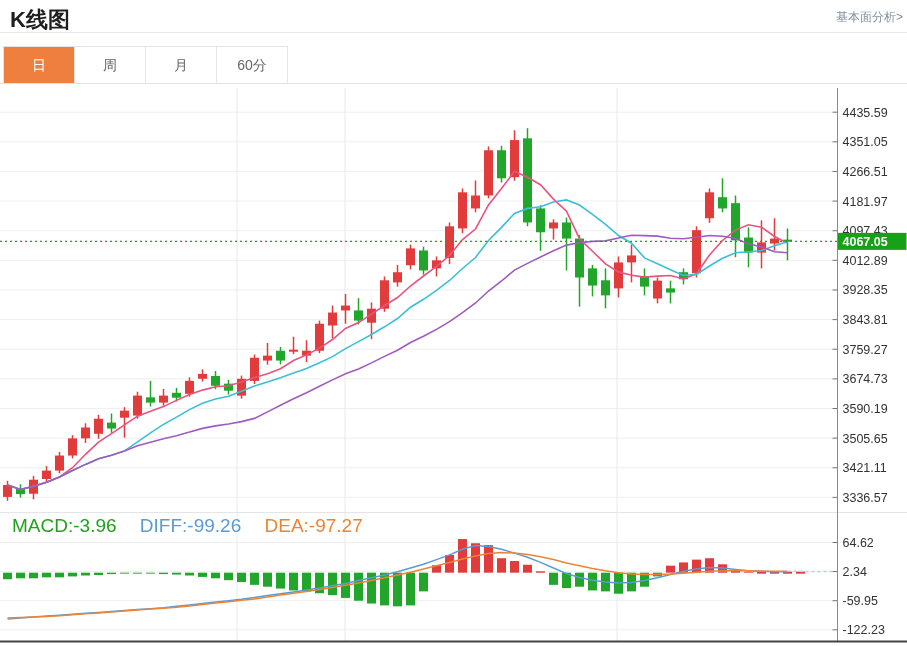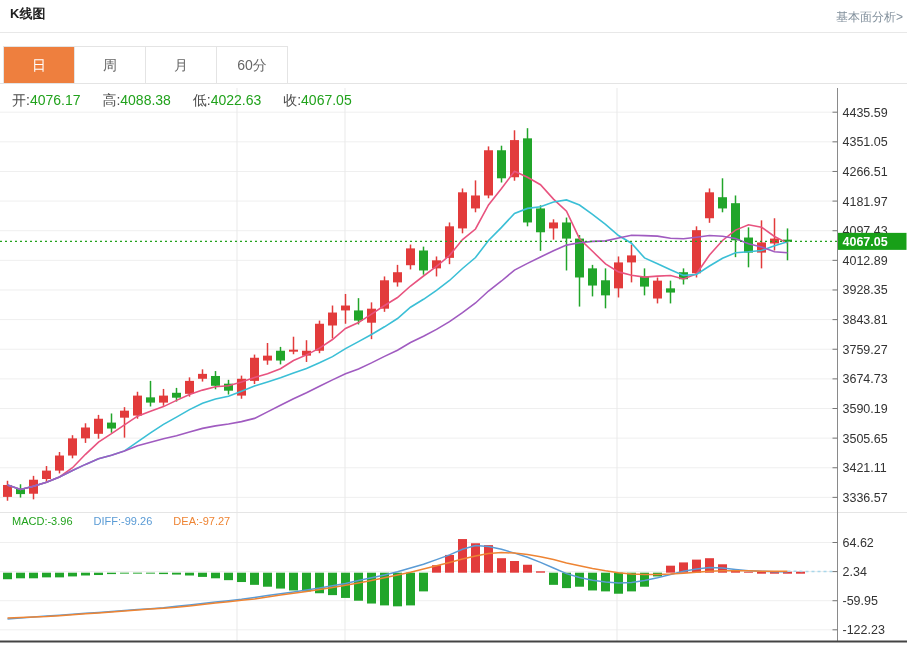--- a/index.html
+++ b/index.html
@@ -1,29 +1,29 @@
 <!DOCTYPE html>
 <html><head>
 <meta charset="utf-8">
 <style>
   html,body{margin:0;padding:0;background:#fff;}
   body{width:907px;height:646px;overflow:hidden;font-family:"Liberation Sans","DejaVu Sans",sans-serif;}
   #app{position:relative;width:907px;height:646px;background:#fff;}
-  .page-title{position:absolute;left:10px;top:5px;font-size:13px;font-weight:bold;color:#1f1f1f;}
+  .page-title{position:absolute;left:10px;top:5px;font-size:22px;font-weight:bold;color:#1f1f1f;}
   .fund-link{position:absolute;right:4px;top:9px;font-size:12px;color:#82909c;cursor:pointer;text-decoration:none;}
   .header-divider{position:absolute;left:0;top:32px;width:907px;border-top:1px solid #e8e8e8;}
   .tabbar-underline{position:absolute;left:0;top:83px;width:907px;border-bottom:1px solid #e4e4e4;}
   .tabbar{position:absolute;left:3px;top:46px;display:flex;border:1px solid #e4e4e4;background:#fff;}
   .tab{width:70px;height:36px;line-height:36px;text-align:center;font-size:14px;color:#666;border-right:1px solid #e4e4e4;cursor:pointer;background:#fff;}
   .tab:last-child{border-right:none;}
   .tab.active{background:#ee7f3e;color:#fff;}
   .legend-row{position:absolute;left:12px;font-size:14px;white-space:nowrap;z-index:3;}
   .legend-ohlc{top:92px;}
   .legend-ma{top:110px;}
-  .legend-macd{top:515px;font-size:11px;}
+  .legend-macd{top:515px;font-size:19px;}
   .legend-row .item{margin-right:18px;}
   .lbl-dark{color:#4a4a4a;}
   .val-green{color:#21a21c;}
   .ma5{color:#e8537f;} .ma10{color:#3bbfd6;} .ma20{color:#a05bc0;}
   .diff{color:#5a9bd5;} .dea{color:#ee8433;} .macdv{color:#21a21c;}
   #chart-layer{position:absolute;left:0;top:0;z-index:1;}
 </style>
 </head>
 <body>
 
@@ -299,26 +299,20 @@
           <text x="842.5" y="605.2046724470135" font-size="12.5" fill="#333333" font-family="&quot;Liberation Sans&quot;,&quot;DejaVu Sans&quot;,sans-serif">-59.95</text>
           <line x1="832.5" y1="629.8046724470134" x2="837.5" y2="629.8046724470134" stroke="#777" stroke-width="1"></line>
           <text x="842.5" y="634.3046724470134" font-size="12.5" fill="#333333" font-family="&quot;Liberation Sans&quot;,&quot;DejaVu Sans&quot;,sans-serif">-122.23</text>
         </g>
         <g>
           <rect x="838" y="232.86773361722265" width="68.5" height="17" fill="#18a018"></rect>
           <text x="842.5" y="245.86773361722265" font-size="12.5" fill="#fff" font-weight="bold" font-family="&quot;Liberation Sans&quot;,&quot;DejaVu Sans&quot;,sans-serif">4067.05</text>
         </g>
       </svg></div>
 
-  <div class="legend-row legend-ohlc">
-    <span class="item"><span class="lbl-dark">开:</span><span class="val-green">4076.17</span></span>
-    <span class="item"><span class="lbl-dark">高:</span><span class="val-green">4088.38</span></span>
-    <span class="item"><span class="lbl-dark">低:</span><span class="val-green">4022.63</span></span>
-    <span class="item"><span class="lbl-dark">收:</span><span class="val-green">4067.05</span></span>
-  </div>
 
 
   <div class="legend-row legend-macd">
     <span class="item macdv"><span>MACD:</span><span>-3.96</span></span>
     <span class="item diff"><span>DIFF:</span><span>-99.26</span></span>
     <span class="item dea"><span>DEA:</span><span>-97.27</span></span>
   </div>
 </div>
 
 </body></html>

